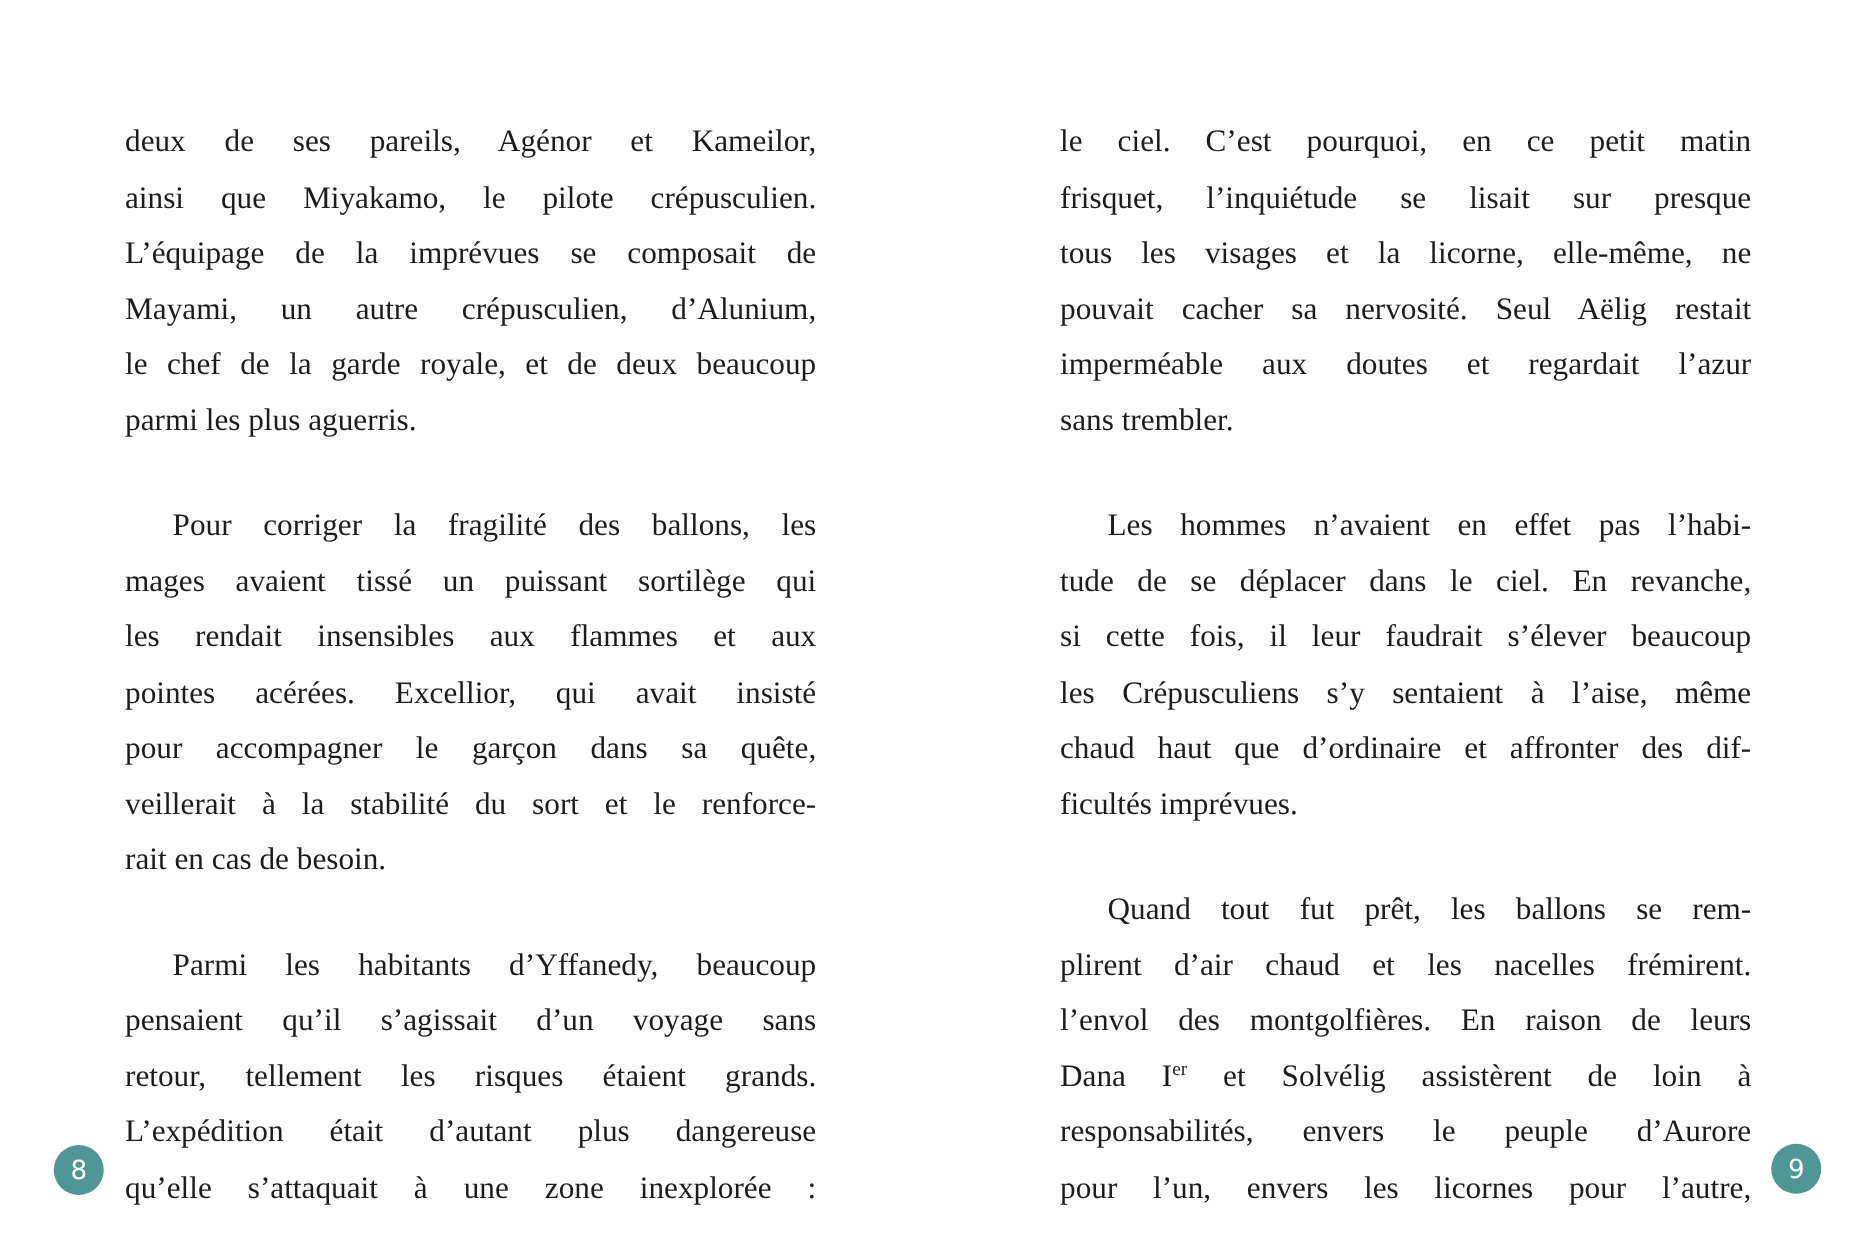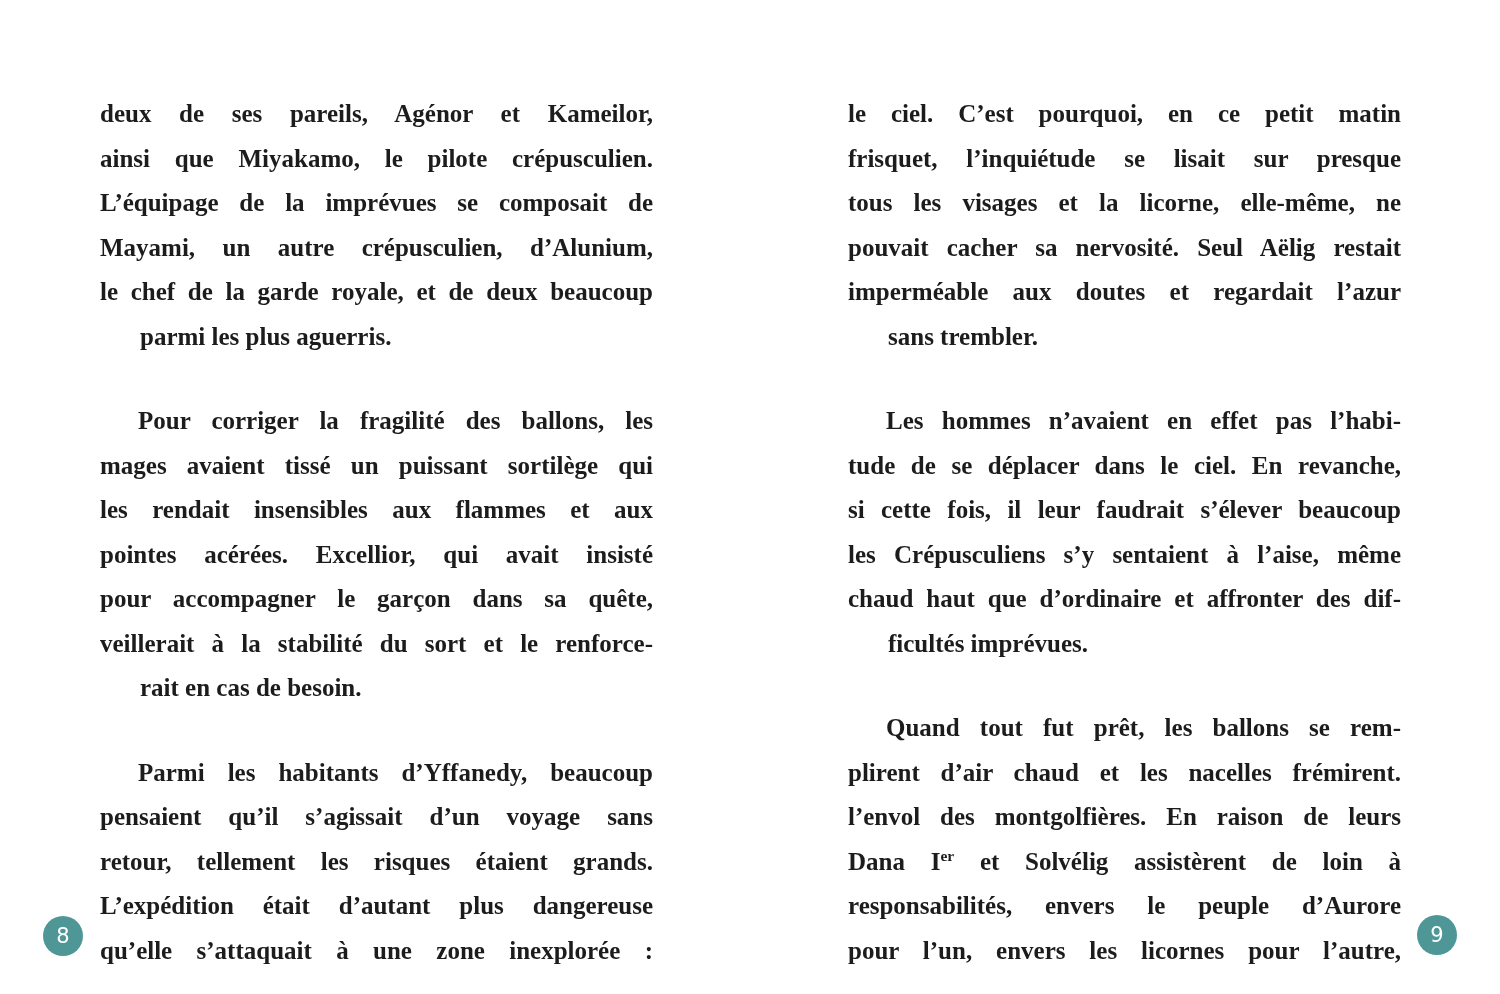--- a/index.html
+++ b/index.html
@@ -14,30 +14,30 @@
   }
   .text-column {
     position: absolute;
     top: 92px;
     width: 553px;
     font-size: 25px;
     line-height: 44.5px;
   }
   .text-column.left  { left: 100px; }
   .text-column.right { left: 848px; }
-  .para { margin: 0; padding: 0; font-weight: bold; }
+  .para { margin: 0; padding: 0; }
   .line {
     height: 44.5px;
     overflow: hidden;
     text-align: justify;
     text-align-last: justify;
     white-space: normal;
   }
   .line.indent { padding-left: 38px; margin-top: 40px; }
-  .line.endline { text-align: center; text-align-last: left; margin-left: 40px; }
+  .line.endline { text-align: center; text-align-last: left; }
   .line sup {
     font-size: 0.62em;
     vertical-align: super;
     line-height: 0;
   }
   .page-badge {
     position: absolute;
     width: 40px;
     height: 40px;
     border-radius: 50%;

